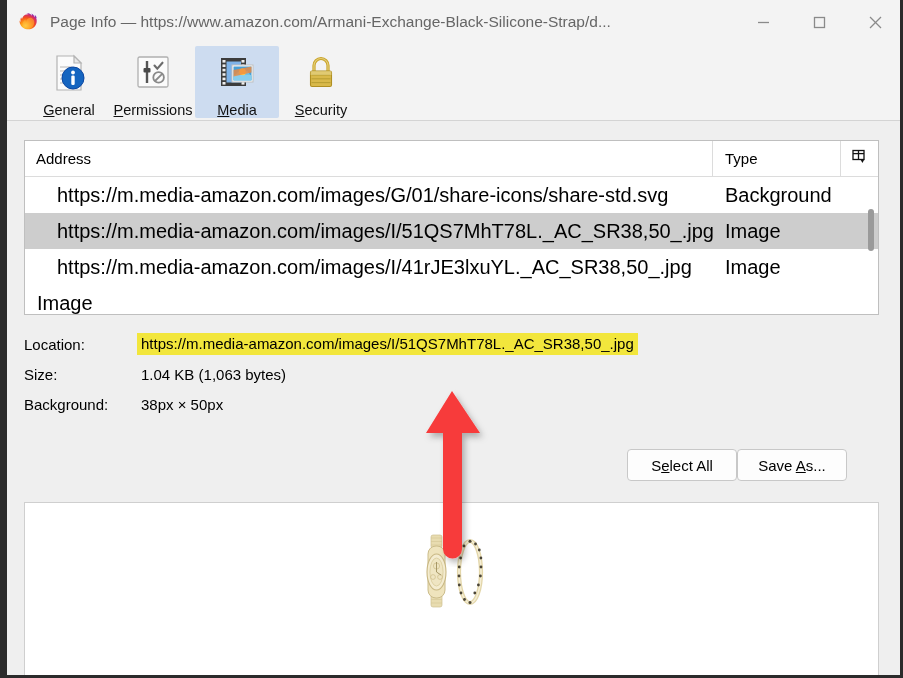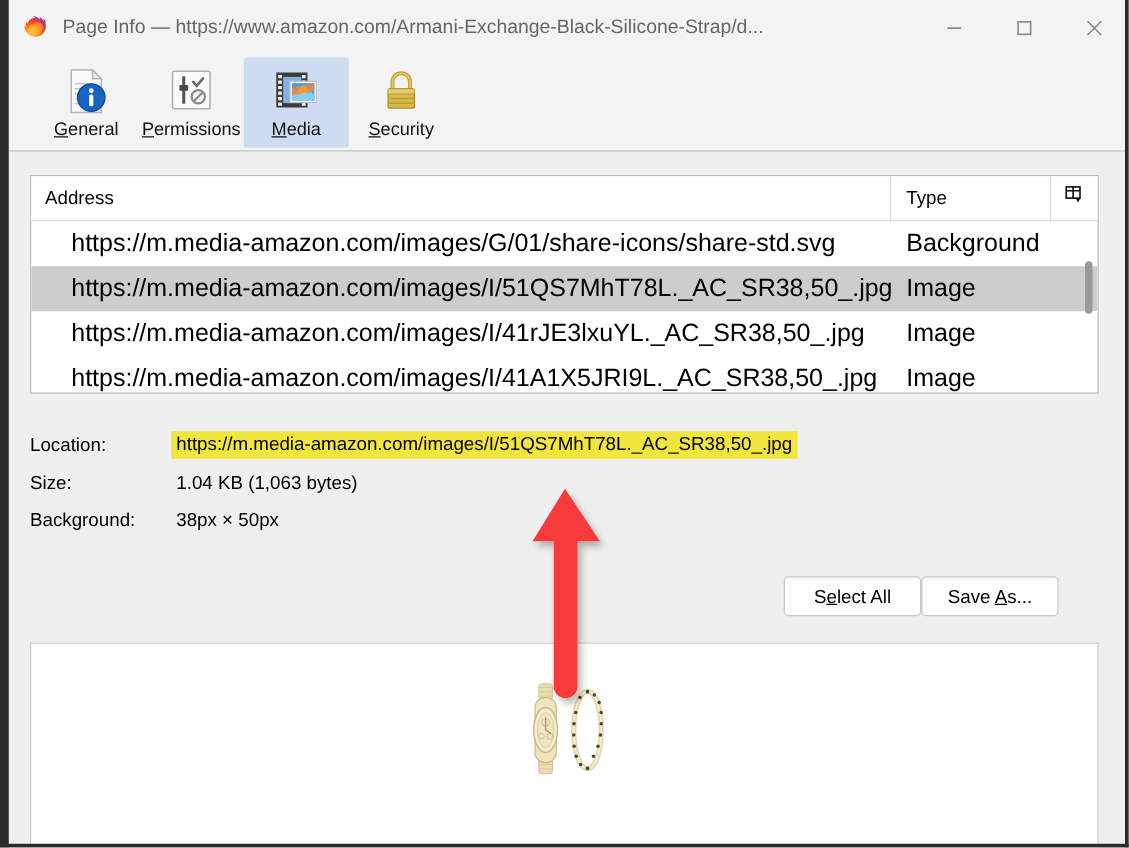--- a/index.html
+++ b/index.html
@@ -59,21 +59,21 @@
     height: 77px; flex: 0 0 77px;
     background: #f3f3f3;
     display: flex; align-items: flex-start;
     padding-left: 27px;
     border-bottom: 1px solid #d4d4d4;
     position: relative;
   }
   .tab {
     width: 84px; height: 72px; margin-top: 2px;
     display: flex; flex-direction: column;
-    align-items: center; justify-content: flex-start;
+    align-items: center; justify-content: space-between;
     padding-top: 6px;
     border-radius: 2px;
     cursor: default;
   }
   .tab.selected { background: #cddcf0; }
   .tab-ico { width: 42px; height: 42px; display: block; }
   .tab-label { font-size: 14.5px; color: #111; margin-top: 2px; white-space: nowrap; }
   .tab-label u { text-decoration: underline; }
   
   .content {
@@ -131,21 +131,21 @@
     width: 8px; height: 134px;
     background: transparent;
   }
   .vthumb {
     position: absolute; top: 30px; left: 1px;
     width: 6px; height: 42px;
     background: #9a9a9a; border-radius: 3px;
   }
   
   .details {
-    margin-top: 26px;
+    margin-top: 14px;
     flex: 0 0 auto;
     position: relative;
   }
   .drow { display: flex; align-items: center; height: 30px; }
   .dlabel {
     flex: 0 0 117px;
     font-size: 15px; color: #000;
   }
   .dvalue { font-size: 15px; color: #000; white-space: nowrap; }
   .dvalue.hl {
@@ -352,21 +352,20 @@
         </div>
         <div class="row selected">
           <span class="r-addr">https://m.media-amazon.com/images/I/51QS7MhT78L._AC_SR38,50_.jpg</span>
           <span class="r-type">Image</span>
         </div>
         <div class="row">
           <span class="r-addr">https://m.media-amazon.com/images/I/41rJE3lxuYL._AC_SR38,50_.jpg</span>
           <span class="r-type">Image</span>
         </div>
         <div class="row">
-          <span class="r-addr">https://m.media-amazon.com/images/I/41A1X5JRI9L._AC_SR38,50_.jpg</span>
           <span class="r-type">Image</span>
         </div>
       </div>
       <div class="vscroll">
         <div class="vthumb"></div>
       </div>
     </div>
 
     <div class="details">
       <div class="drow">

